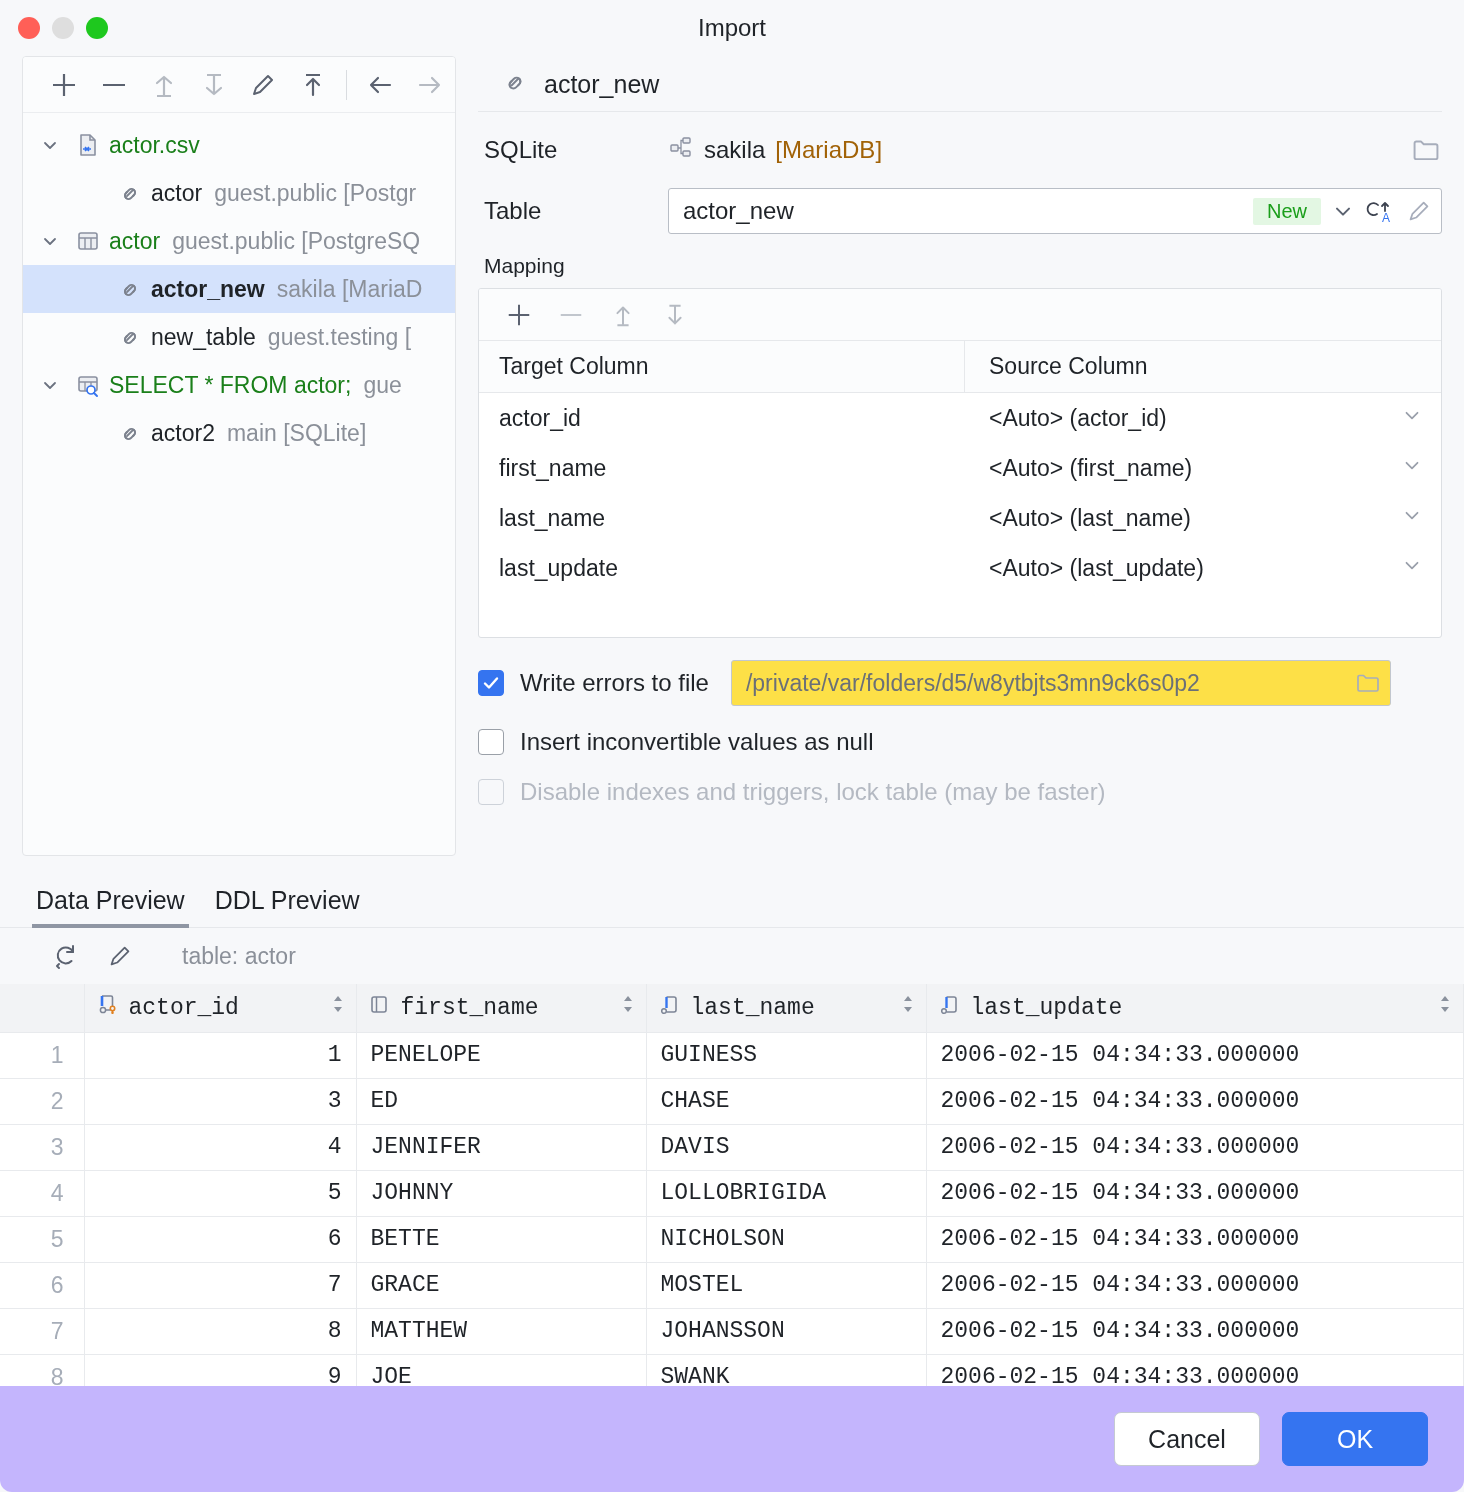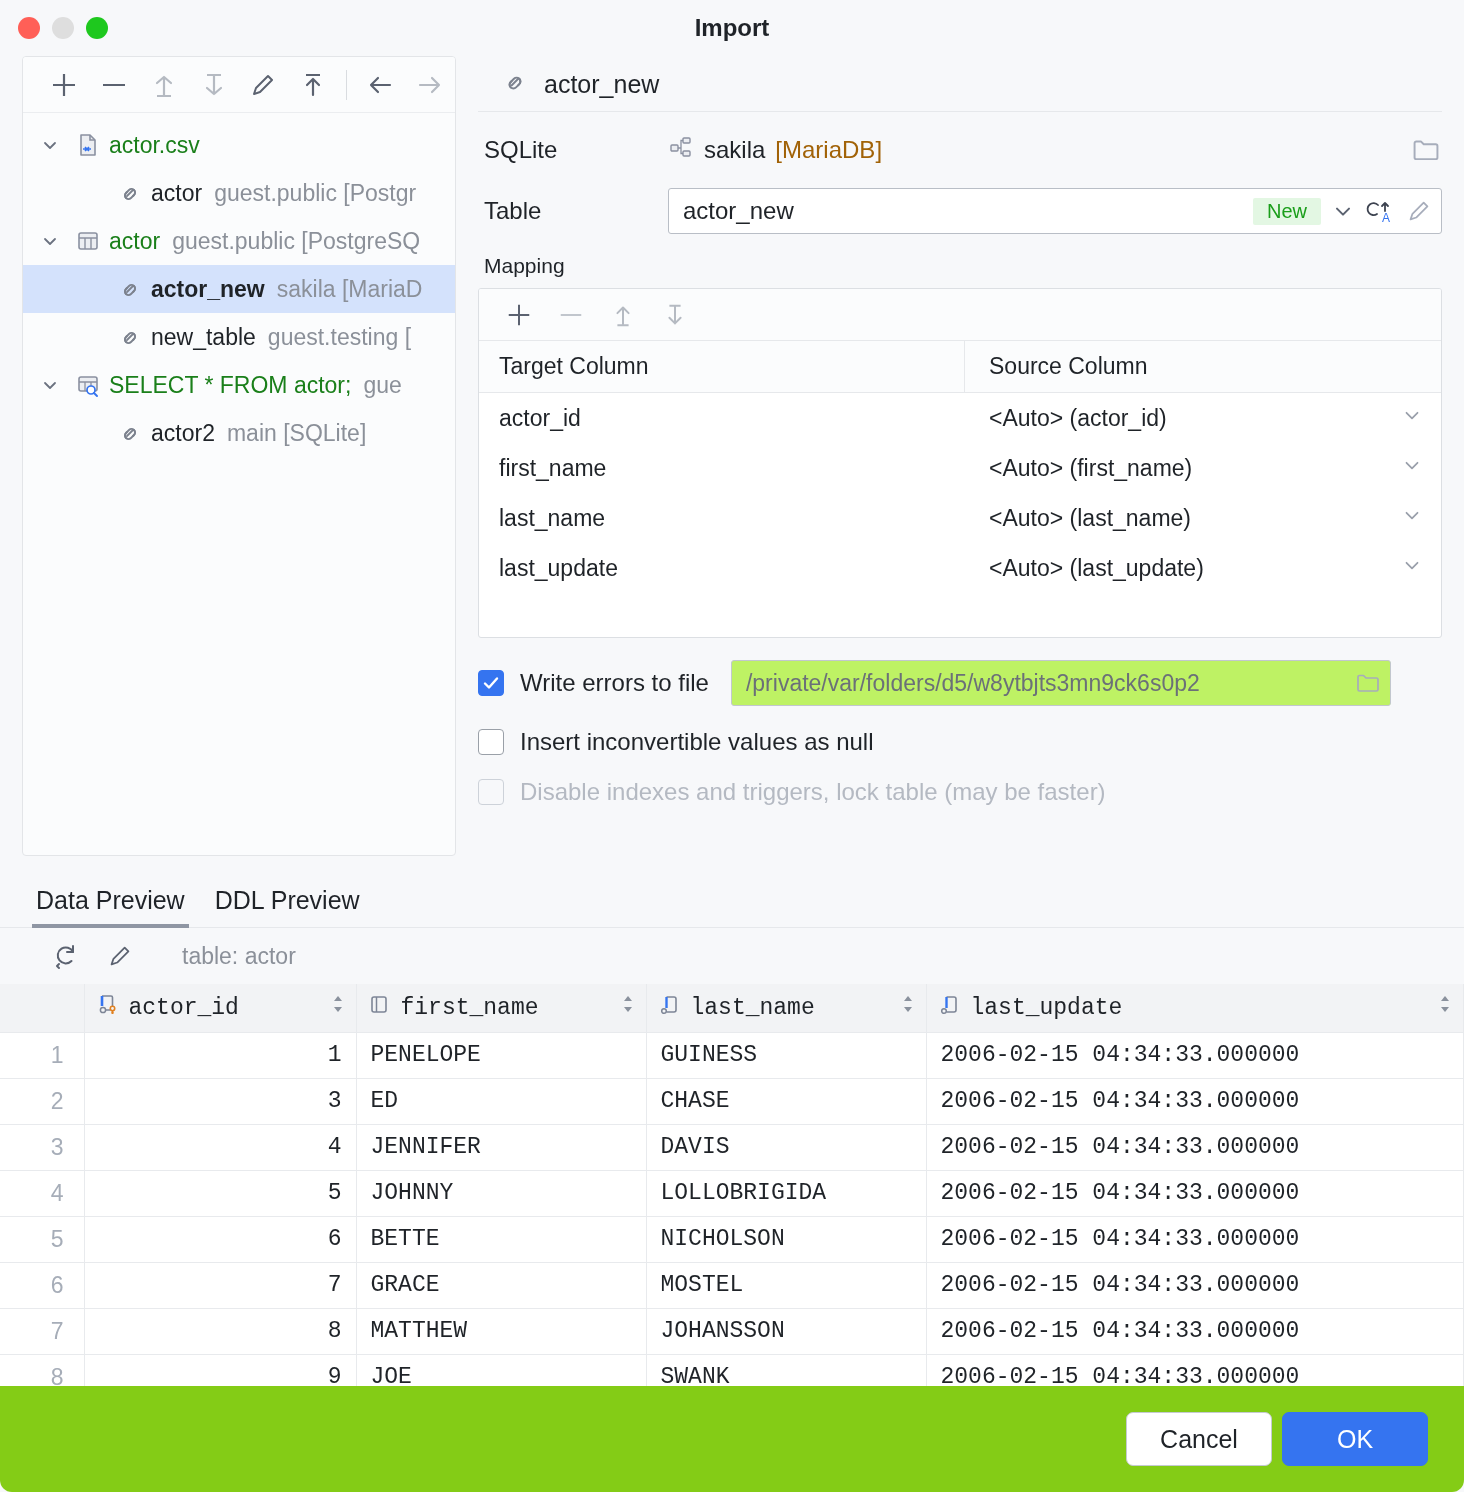--- a/index.html
+++ b/index.html
@@ -25,21 +25,21 @@
     background: #f7f8fa;
     border-radius: 12px 12px 0 0;
   }
   .traffic { display: flex; gap: 12px; margin-left: 18px; align-items: center; }
   .light { width: 22px; height: 22px; border-radius: 50%; }
   .light.red { background: #ff5f57; }
   .light.yellow { background: #dedede; }
   .light.green { background: #1ec81e; }
   .title {
     position: absolute; left: 0; right: 0; text-align: center;
-    font-size: 24px; font-weight: bold; color: #1f2328;
+    font-size: 24px; font-weight: normal; color: #1f2328;
     pointer-events: none;
   }
 
   
   .body-area {
     flex: 1 1 auto;
     display: flex; flex-direction: column;
     padding: 0 0 0 0;
     min-height: 0;
   }
@@ -200,21 +200,21 @@
     cursor: pointer;
   }
   .chk.checked { background: #3574f0; border-color: #3574f0; }
   .chk.disabled { border-color: #cdd2d9; background: #f7f8fa; }
   .chk-label { font-size: 24px; color: #1f2328; }
   .chk-label.disabled { color: #b4b9c2; }
   .path-field {
     flex: 1 1 auto; max-width: 660px;
     height: 46px;
     border: 1px solid #c2c7ce; border-radius: 3px;
-    background: #bef264;
+    background: #fde047;
     display: flex; align-items: center;
     padding: 0 8px 0 14px; gap: 8px;
     margin-left: 6px;
   }
   .path-field input {
     flex: 1 1 auto; border: 0; outline: 0; background: transparent;
     font-family: "Liberation Sans", sans-serif;
     font-size: 23px; color: #6b7078;
     text-overflow: clip;
   }
@@ -282,22 +282,22 @@
   td.txt { text-align: left; padding-left: 14px; font-family: "Liberation Mono", monospace; color: #1f2328; }
   .col-id { width: 272px; }
   .col-first { width: 290px; }
   .col-last { width: 280px; }
   .col-upd { width: auto; }
 
   
   .footer {
     height: 106px; flex: 0 0 106px;
     display: flex; align-items: center; justify-content: flex-end;
-    gap: 10px; padding-right: 36px;
-    background: #84cc16;
+    gap: 22px; padding-right: 36px;
+    background: #c4b5fd;
     border-radius: 0 0 12px 12px;
   }
   .btn {
     height: 54px; min-width: 146px;
     border-radius: 7px; font-size: 25px;
     display: flex; align-items: center; justify-content: center;
     cursor: pointer;
   }
   .btn.secondary { background: #fff; border: 1px solid #c5cad1; color: #1f2328; }
   .btn.primary { background: #3574f0; color: #fff; border: 1px solid #3574f0; }

